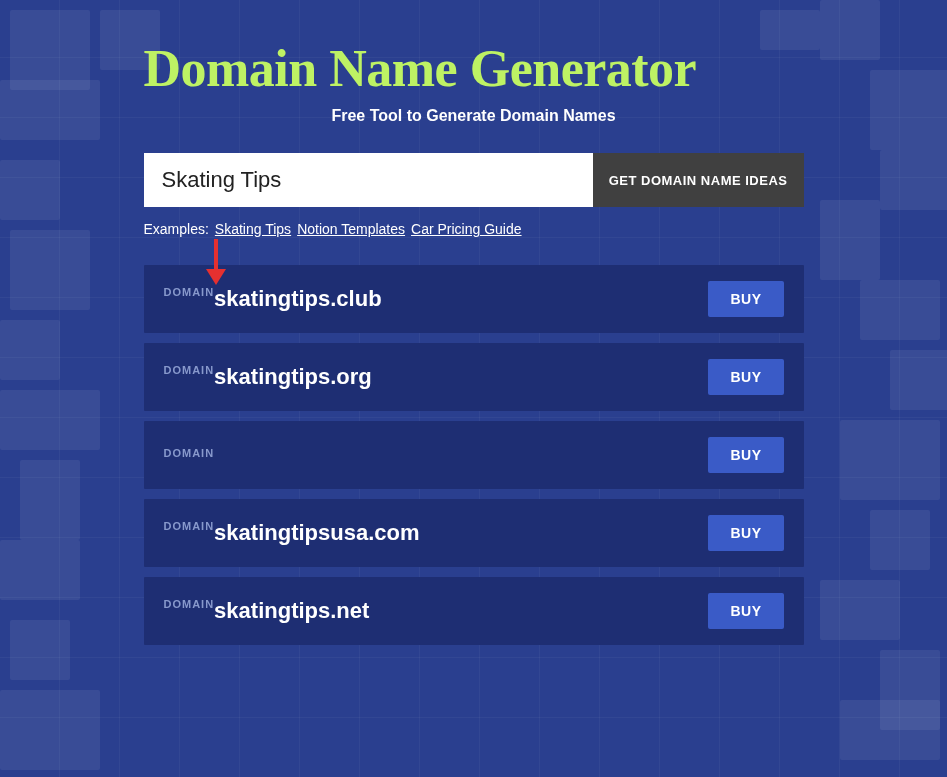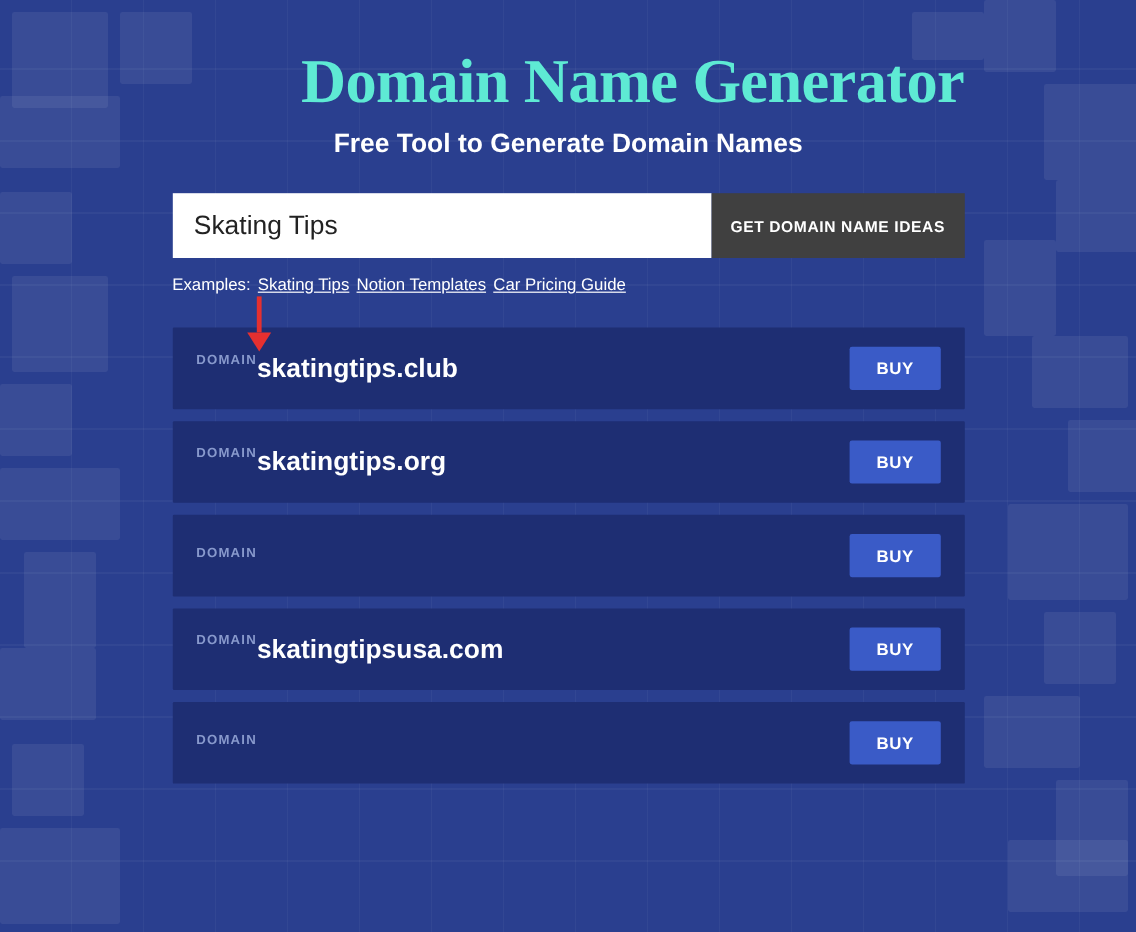--- a/index.html
+++ b/index.html
@@ -51,34 +51,34 @@
 
     .page-wrapper {
       position: relative;
       z-index: 1;
       max-width: 700px;
       margin: 0 auto;
       padding: 40px 20px 60px;
     }
 
     .main-title {
-      text-align: right;
-      color: #5eead4;
+      text-align: left;
+      color: #bef264;
       font-size: 52px;
       font-weight: 900;
       font-family: Georgia, serif;
       line-height: 1.1;
       margin-bottom: 10px;
       letter-spacing: -0.5px;
     }
 
     .subtitle {
       text-align: center;
       color: #ffffff;
-      font-size: 22px;
+      font-size: 16px;
       font-weight: 700;
       font-family: Arial, sans-serif;
       margin-bottom: 28px;
     }
 
     .description {
       color: #ffffff;
       font-size: 16px;
       font-family: Arial, sans-serif;
       line-height: 1.6;
@@ -292,17 +292,18 @@
     <div class="domain-info">
       <span class="domain-label">DOMAIN</span>
       <span class="domain-name">skatingtipsusa.com</span>
     </div>
     <button class="buy-btn">BUY</button>
   </div>
 
   <div class="domain-card">
     <div class="domain-info">
       <span class="domain-label">DOMAIN</span>
+      <span class="domain-name">skatingtips.net</span>
     </div>
     <button class="buy-btn">BUY</button>
   </div>
 
 </div>
 
 </body></html>

